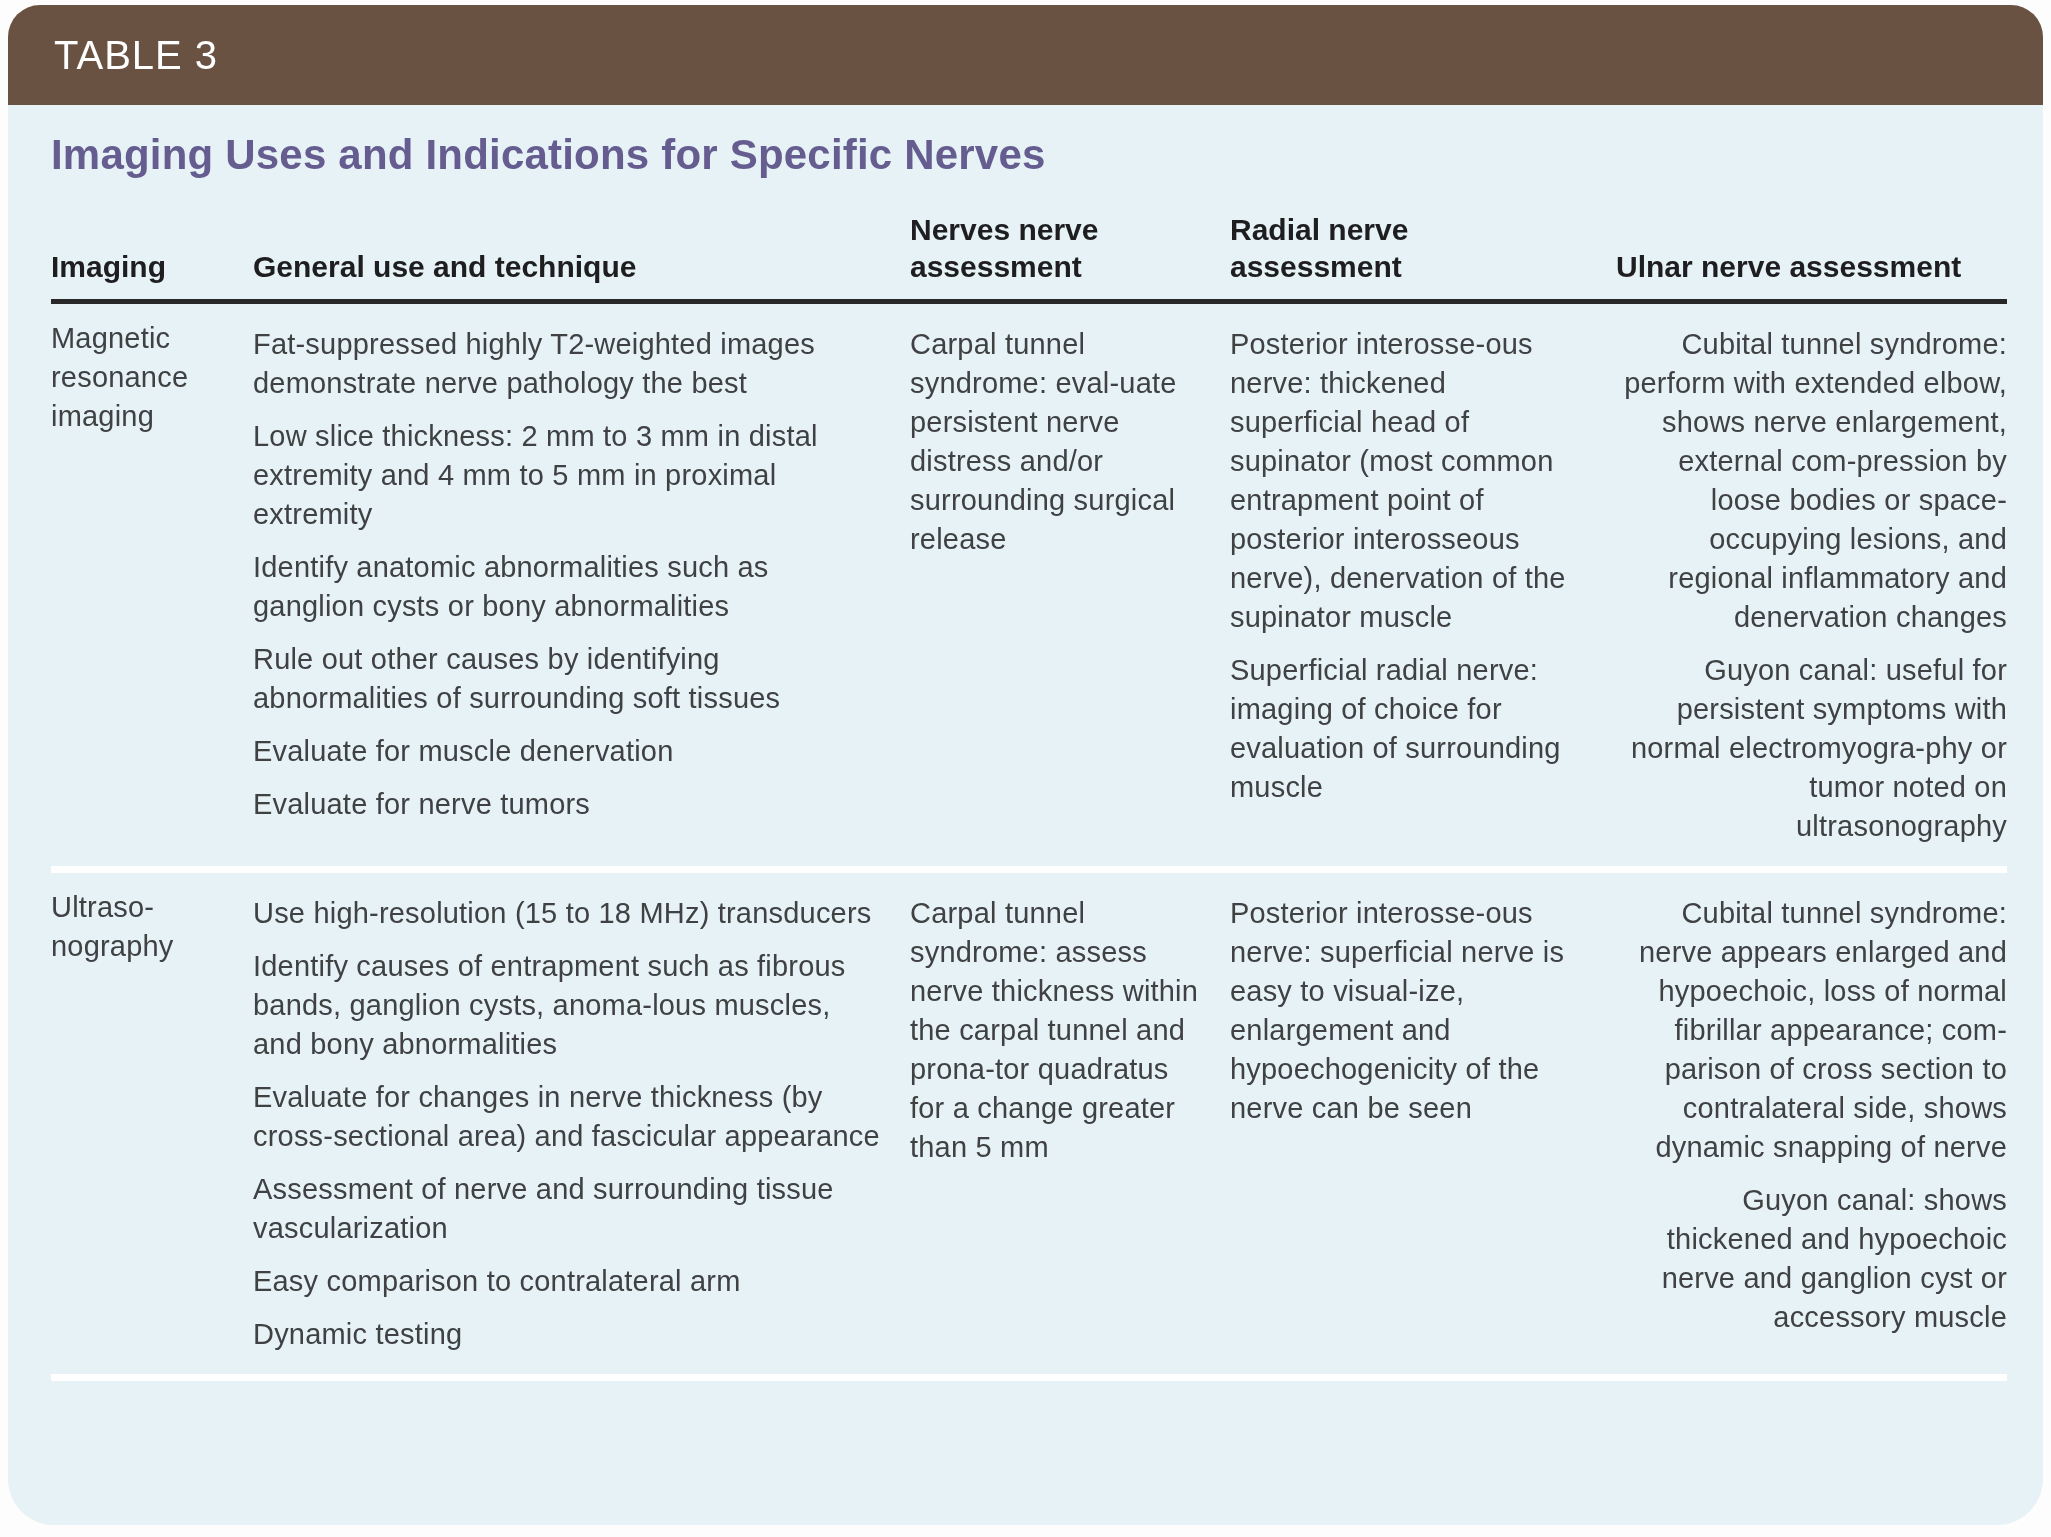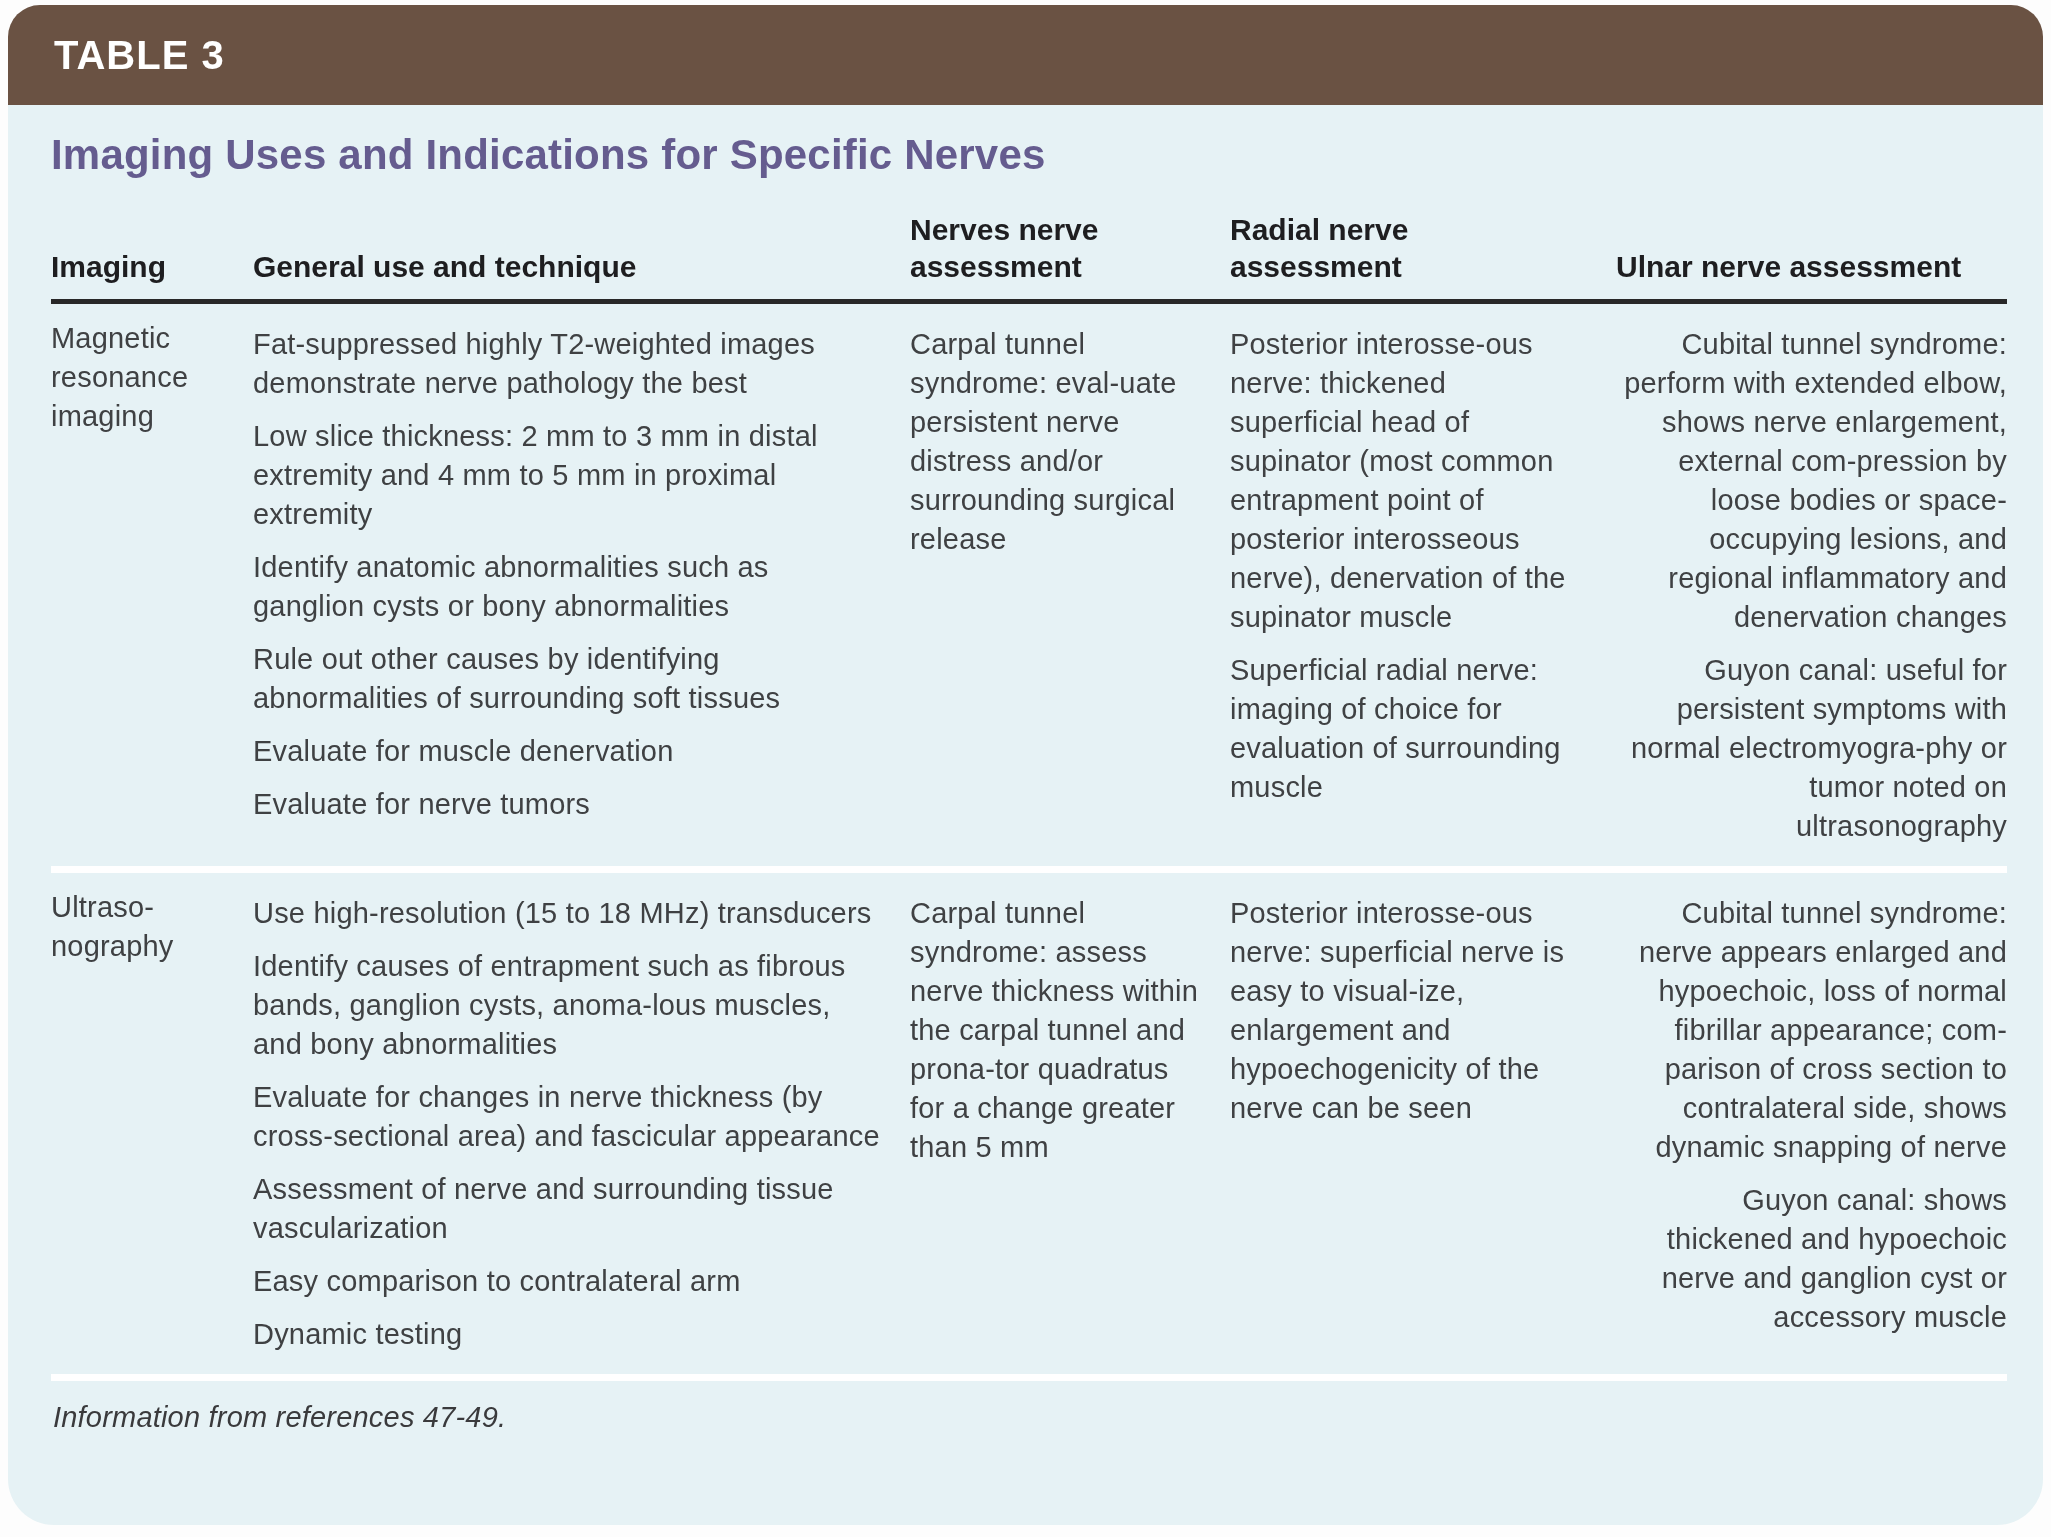--- a/index.html
+++ b/index.html
@@ -22,21 +22,21 @@
   }
   .topbar {
     height: 100px;
     background: #6a5243;
     border-radius: 32px 32px 0 0;
     display: flex;
     align-items: center;
   }
   .topbar-label {
     color: #ffffff;
-    font-weight: bold;
+    font-weight: normal;
     font-size: 40px;
     letter-spacing: 1px;
     padding-left: 46px;
   }
   .panel {
     background: #e6f2f5;
     border-radius: 0 0 46px 46px;
     height: 1420px;
     box-sizing: border-box;
     padding: 26px 36px 0 43px;
@@ -158,15 +158,14 @@
             <p>Posterior interosse-ous nerve: superficial nerve is easy to visual-ize, enlargement and hypoechogenicity of the nerve can be seen</p>
           </td>
           <td>
             <p>Cubital tunnel syndrome: nerve appears enlarged and hypoechoic, loss of normal fibrillar appearance; com-parison of cross section to contralateral side, shows dynamic snapping of nerve</p>
             <p>Guyon canal: shows thickened and hypoechoic nerve and ganglion cyst or accessory muscle</p>
           </td>
         </tr>
       </tbody>
     </table>
 
-    <div class="footnote">Information from references 47-49.</div>
   </div>
 </div>
 
 </body></html>

